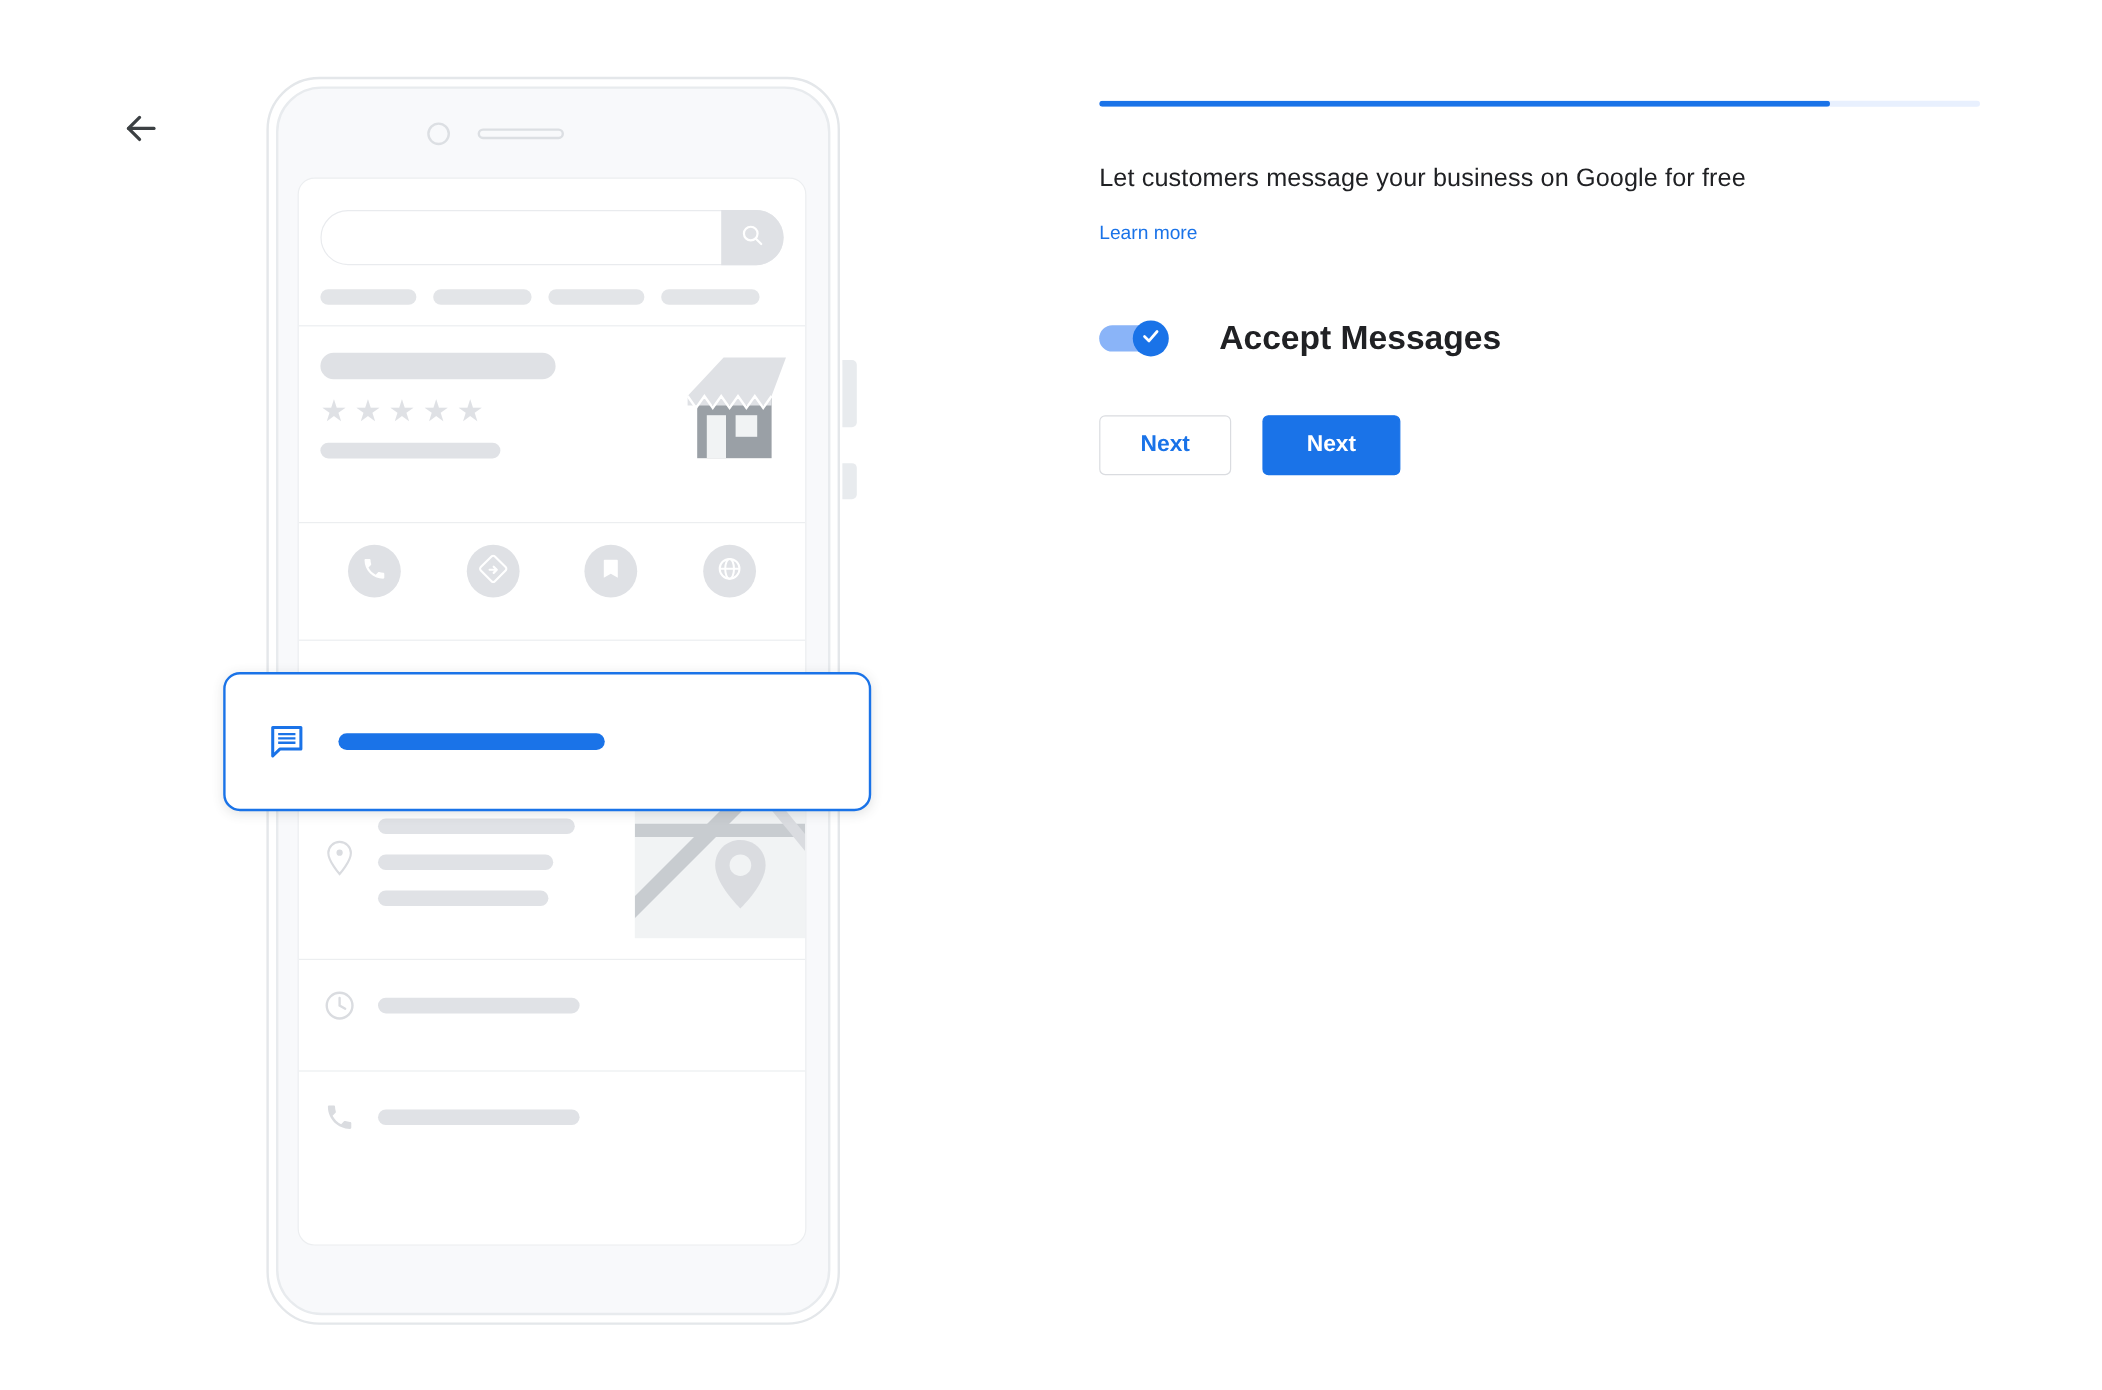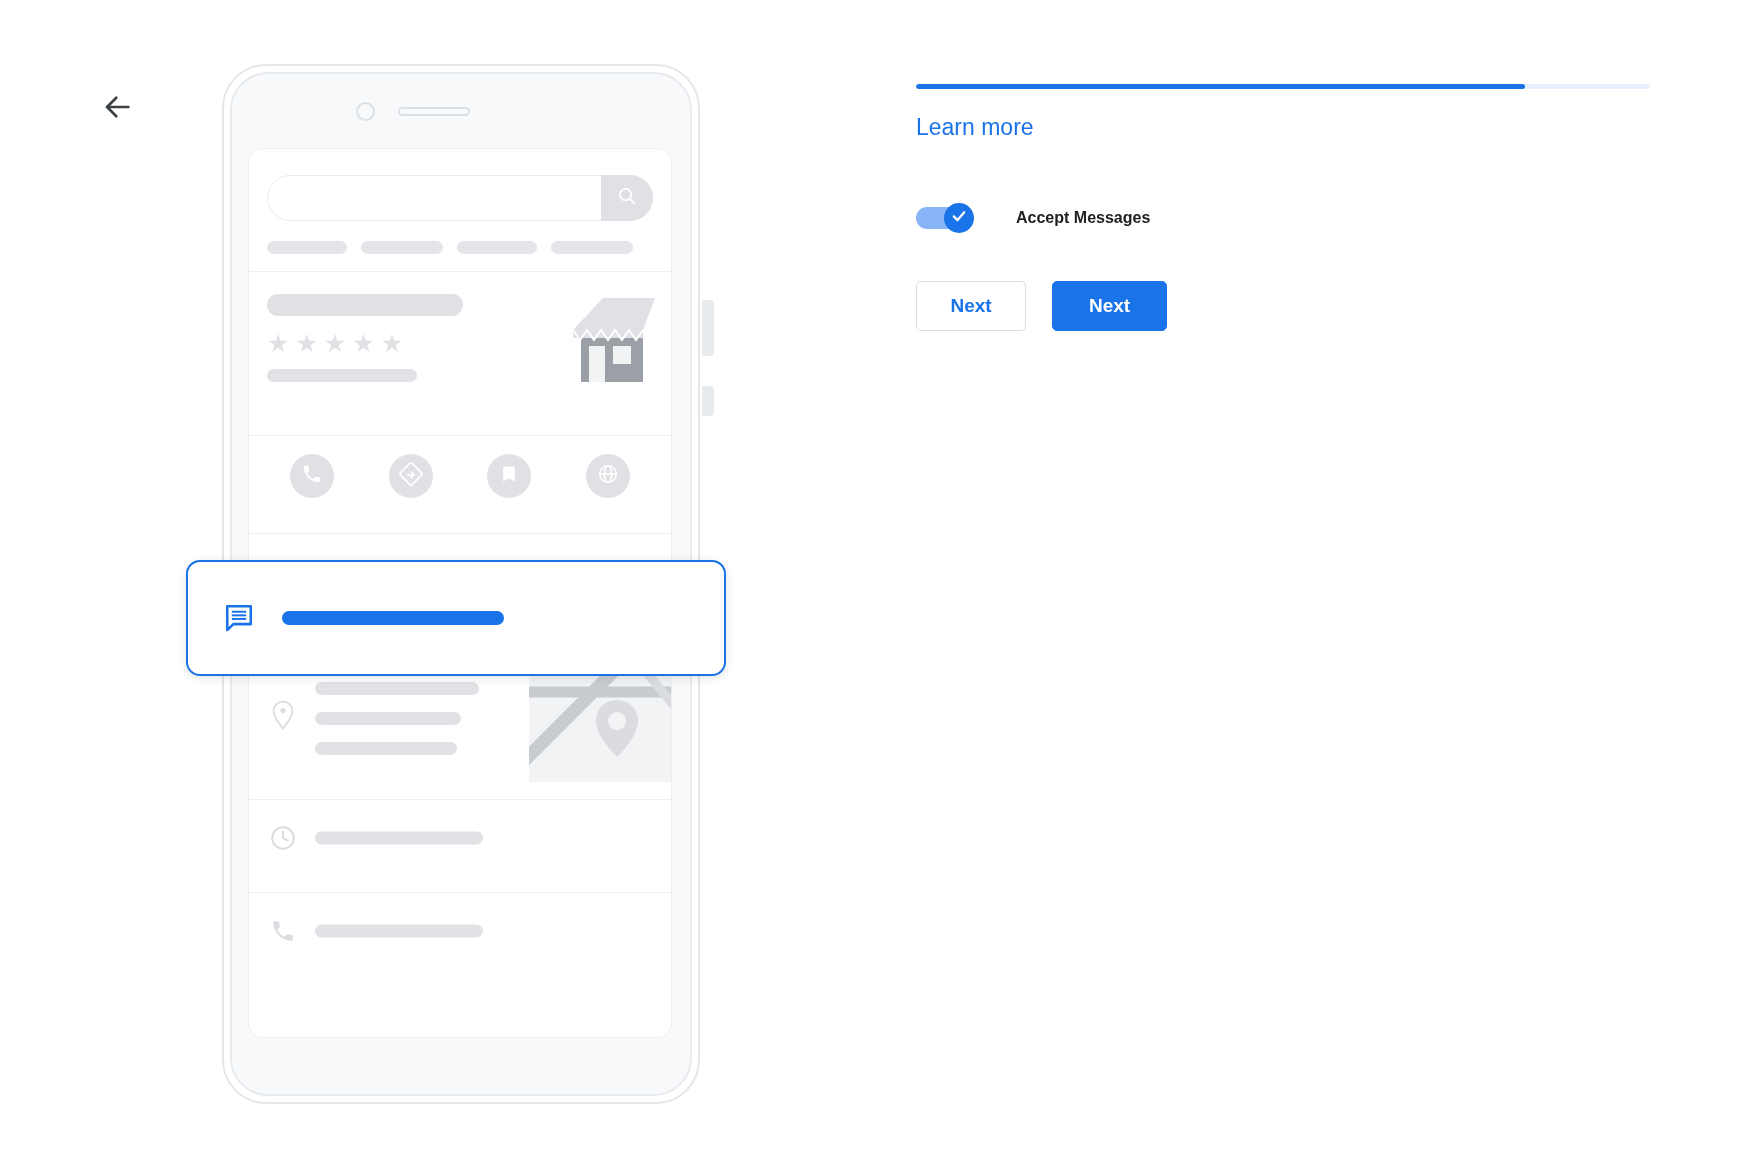--- a/index.html
+++ b/index.html
@@ -379,21 +379,21 @@
   }
   .panel-sub {
     margin-top: 48px;
     font-size: 21px;
     color: #202124;
     letter-spacing: 0.1px;
   }
   .learn-more {
     display: inline-block;
     margin-top: 25px;
-    font-size: 23px;
+    font-size: 16px;
     color: #1a73e8;
     text-decoration: none;
     cursor: pointer;
   }
   .toggle-row {
     margin-top: 62px;
     display: flex;
     align-items: center;
   }
   .switch {
@@ -419,21 +419,21 @@
     width: 30px;
     height: 30px;
     border-radius: 50%;
     background: #1a73e8;
     display: flex;
     align-items: center;
     justify-content: center;
   }
   .toggle-label {
     margin-left: 42px;
-    font-size: 16px;
+    font-size: 28px;
     font-weight: 700;
     color: #202124;
   }
   .btn-row {
     margin-top: 48px;
     display: flex;
     align-items: center;
     gap: 26px;
   }
   .btn {
@@ -633,20 +633,21 @@
 </div>
 
 <div class="panel">
 
 
   <div class="progress-track">
     <div class="progress-fill" id="progress-fill" style="width: 83%;"></div>
   </div>
 
 
+  <div class="panel-sub">Let customers message your business on Google for free</div>
 
   <a class="learn-more" href="#">Learn more</a>
 
   <div class="toggle-row">
     <div class="switch">
       <div class="switch-track"></div>
       <div class="switch-thumb">
         <span>
           <svg width="18" height="18" viewBox="0 0 24 24" fill="none" stroke="#ffffff" stroke-width="3" stroke-linecap="round" stroke-linejoin="round">
             <polyline points="5,12.5 10,17.5 19,7"></polyline>

